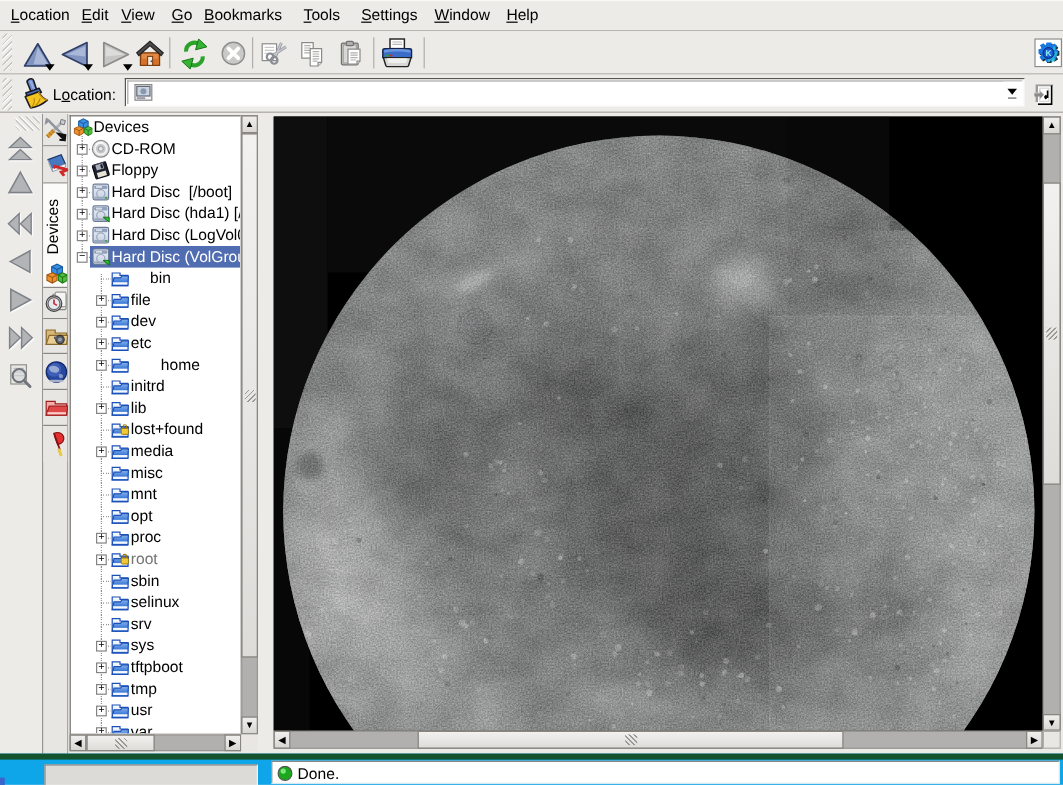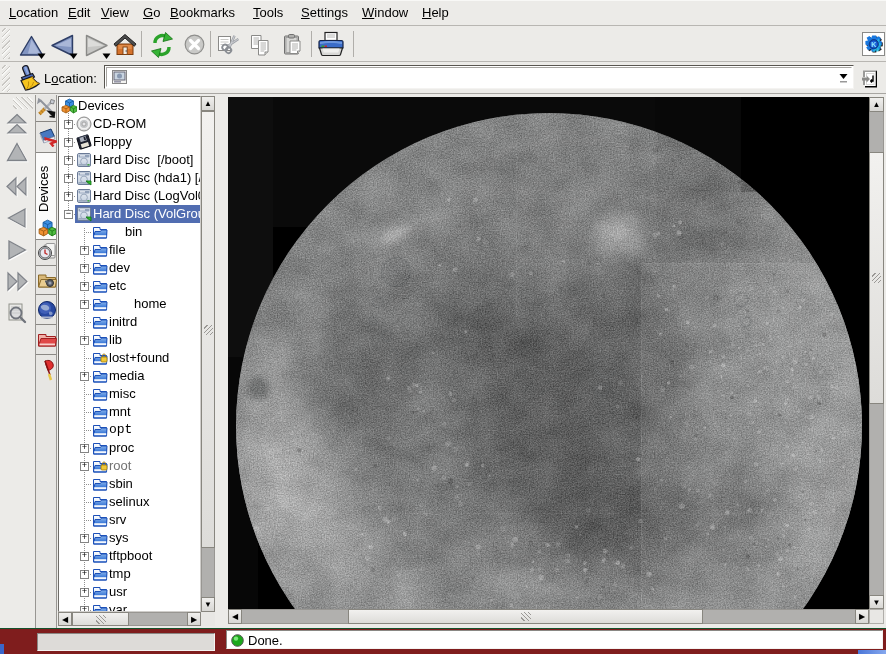--- a/index.html
+++ b/index.html
@@ -40,21 +40,21 @@
 .sbthumb { position:absolute; background:linear-gradient(#f2f1ef, #dddcd9); border:1px solid #88867f; }
 .sbbtn { position:absolute; background:linear-gradient(#f0efed, #d8d7d4); border:1px solid #88867f; }
 .arr { font-size:8px; color:#000; text-align:center; line-height:13px; font-family:"Liberation Sans",sans-serif; }
 .grip-v { position:absolute; left:2px; top:50%; margin-top:-5px; width:9px; height:10px;
   background:repeating-linear-gradient(135deg, transparent 0 2px, #9a9895 2px 3px); }
 .grip-h { position:absolute; top:2px; left:50%; margin-left:-5px; height:9px; width:10px;
   background:repeating-linear-gradient(45deg, transparent 0 2px, #9a9895 2px 3px); }
 
 #viewport { left:228px; top:97px; width:641px; height:512px; background:#000; overflow:hidden; }
 
-#statusbar { left:0; top:628px; width:886px; height:26px; background:#7f1d1d; border-top:1px solid #14532d; }
+#statusbar { left:0; top:628px; width:886px; height:26px; background:#0ea5e9; border-top:5px solid #14532d; }
 #progress { position:absolute; left:37px; top:4px; width:178px; height:18px; background:#dddbd8; border:1px solid; border-color:#8a8884 #f4f3f1 #f4f3f1 #8a8884; }
 #donebox { position:absolute; left:226px; top:1px; width:657px; height:19px; background:#fff; border:1px solid; border-color:#8a8884 #f4f3f1 #f4f3f1 #8a8884; }
 #donetext { position:absolute; left:21px; top:2px; font-size:13px; }
 </style>
 </head>
 <body>
 <div id="win">
   <div id="menubar" class="abs"></div>
   <span class="mi" style="left:9px"><u>L</u>ocation</span>
   <span class="mi" style="left:68px"><u>E</u>dit</span>
@@ -507,21 +507,21 @@
       <div class="trow" style="left:50px; top:288px; color:#000;">misc</div>
       <div class="doth" style="left:25px; top:315px; width:8px;"></div>
       <svg class="ticon" style="left:33px; top:307px" width="16" height="16" viewBox="0 0 16 16">
           <use href="#folder"></use>
         </svg>
       <div class="trow" style="left:50px; top:306px; color:#000;">mnt</div>
       <div class="doth" style="left:25px; top:333px; width:8px;"></div>
       <svg class="ticon" style="left:33px; top:325px" width="16" height="16" viewBox="0 0 16 16">
           <use href="#folder"></use>
         </svg>
-      <div class="trow" style="left:50px; top:324px; color:#000;font-family:Liberation Mono, monospace;">opt</div>
+      <div class="trow" style="left:50px; top:324px; color:#000;">opt</div>
       <div class="doth" style="left:25px; top:351px; width:8px;"></div>
       <div class="expbox" style="left:21px; top:347px;">+</div>
       <svg class="ticon" style="left:33px; top:343px" width="16" height="16" viewBox="0 0 16 16">
           <use href="#folder"></use>
         </svg>
       <div class="trow" style="left:50px; top:342px; color:#000;">proc</div>
       <div class="doth" style="left:25px; top:369px; width:8px;"></div>
       <div class="expbox" style="left:21px; top:365px;">+</div>
       <svg class="ticon" style="left:33px; top:361px" width="16" height="16" viewBox="0 0 16 16">
           <use href="#folder"></use>

